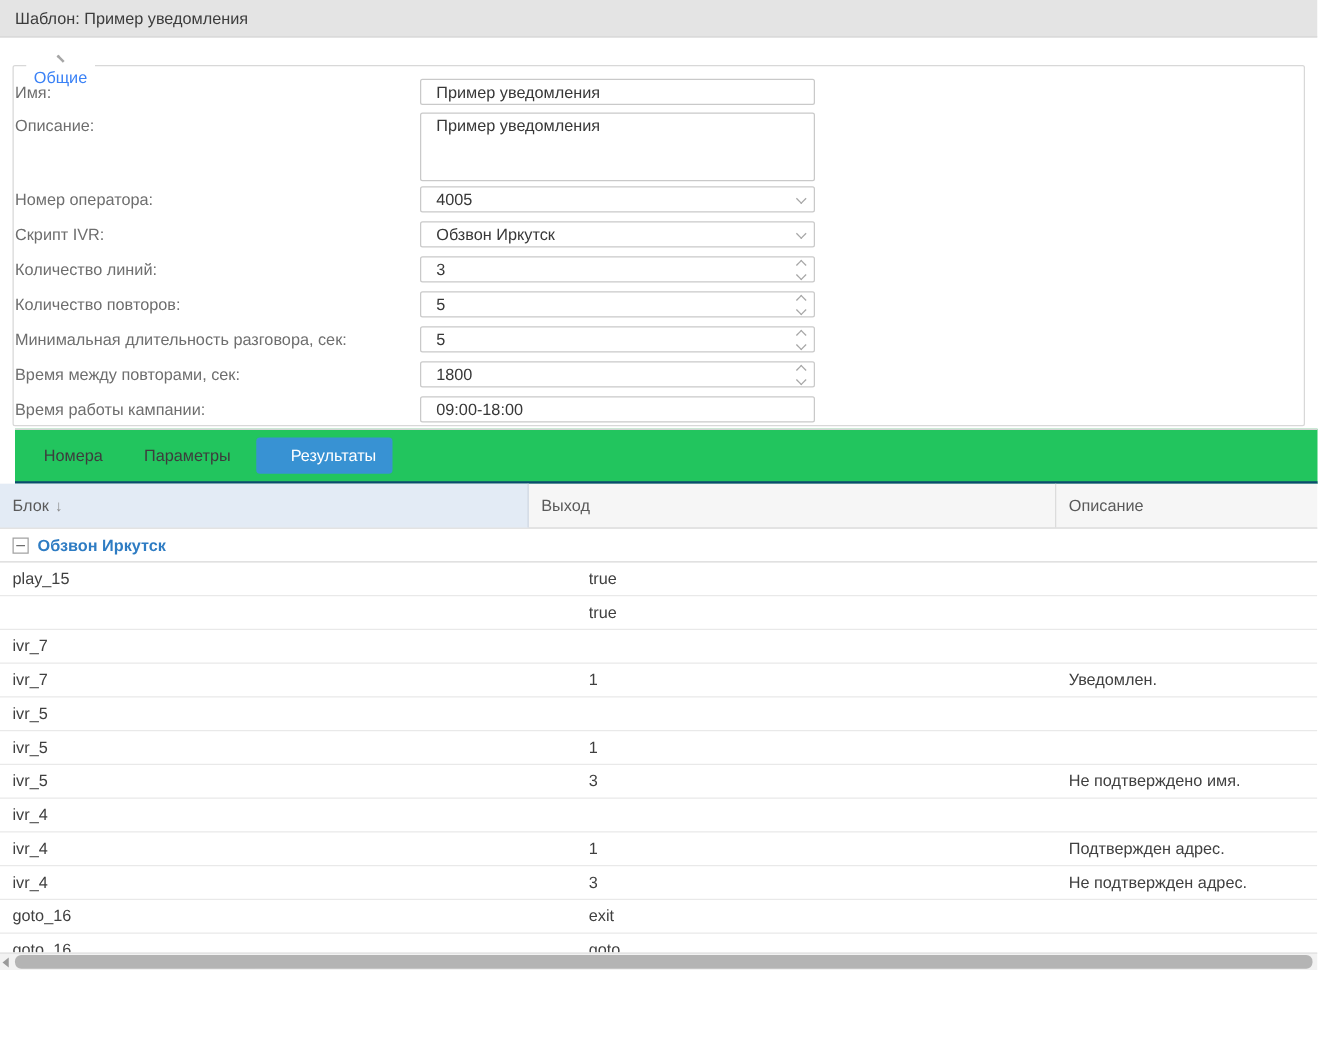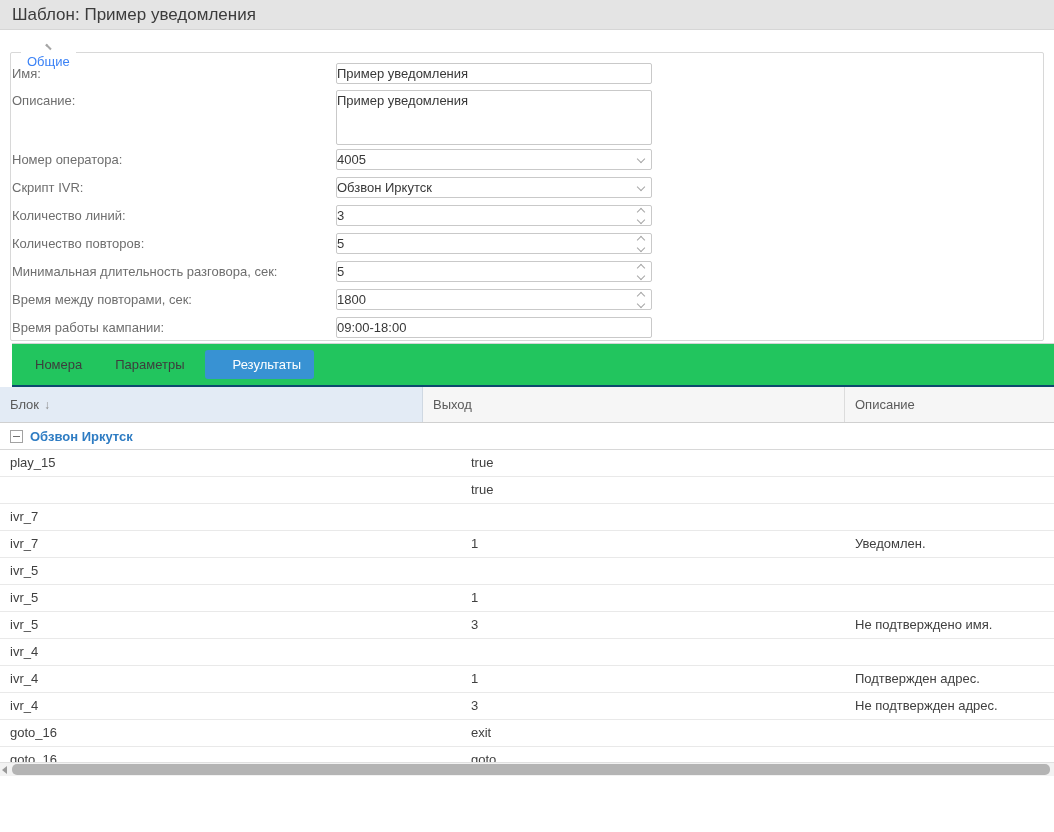--- a/index.html
+++ b/index.html
@@ -1,34 +1,34 @@
 <!DOCTYPE html>
 <html><head>
 <meta charset="utf-8">
 <style>
   html,body{margin:0;padding:0;}
   body{width:1054px;height:832px;background:#ffffff;font-family:"Liberation Sans",sans-serif;overflow:hidden;}
   .app{position:relative;width:1054px;height:832px;background:#fff;}
 
   
   .titlebar{position:absolute;left:0;top:0;width:1054px;height:30px;background:#e4e4e4;border-bottom:1px solid #d6d6d6;box-sizing:border-box;display:flex;align-items:center;}
-  .titlebar span{margin-left:12px;font-size:17px;color:#3c3c3c;}
+  .titlebar span{margin-left:12px;font-size:13px;color:#3c3c3c;}
 
   
   .fieldset{position:absolute;left:10px;top:52px;width:1034px;height:289px;border:1px solid #d8d8d8;border-radius:2px;box-sizing:border-box;}
   .legend{position:absolute;top:-10px;left:10px;background:#ffffff;padding:0 6px;display:flex;align-items:center;gap:6px;font-size:13px;color:#3b82f6;height:19px;flex-direction:column;}
   .chev{display:inline-block;width:7px;height:7px;border-right:2px solid #a6a6a6;border-bottom:2px solid #a6a6a6;box-sizing:border-box;}
   .chev.up{transform:rotate(-135deg);margin-top:3px;}
   .chev.down{transform:rotate(45deg);margin-bottom:2px;}
   .chev.small{width:6px;height:6px;border-width:1.5px;}
 
   
   .flabel{position:absolute;left:12px;font-size:13px;color:#6e6e6e;line-height:21px;white-space:nowrap;}
   .ctl{position:absolute;left:336px;width:316px;height:21px;border:1px solid #c9c9c9;border-radius:2px;background:#fff;box-sizing:border-box;font-size:13px;color:#383838;}
-  .ctl .val{position:absolute;left:0;top:2px;line-height:16px;white-space:nowrap;}
+  .ctl .val{position:absolute;left:12px;top:2px;line-height:16px;white-space:nowrap;}
   .ctl.tarea{height:55px;}
   .trigger{position:absolute;right:7px;top:0;bottom:0;display:flex;align-items:center;}
   .spintrig{position:absolute;right:7px;top:0;bottom:0;display:flex;flex-direction:column;justify-content:center;gap:2px;}
 
   
   .tabstrip{position:absolute;left:12px;top:343px;width:1054px;height:44px;background:#22c55e;border-top:1px solid #d4d4d4;border-bottom:2px solid #0c4a6e;box-sizing:border-box;display:flex;align-items:center;padding-left:10px;}
   .tab{height:29px;line-height:29px;padding:0 13px;margin-right:7px;font-size:13px;color:#3d3d3d;border-radius:3px;cursor:default;}
   .tab.active{background:#3892d3;color:#ffffff;padding-left:28px;}
 
   

